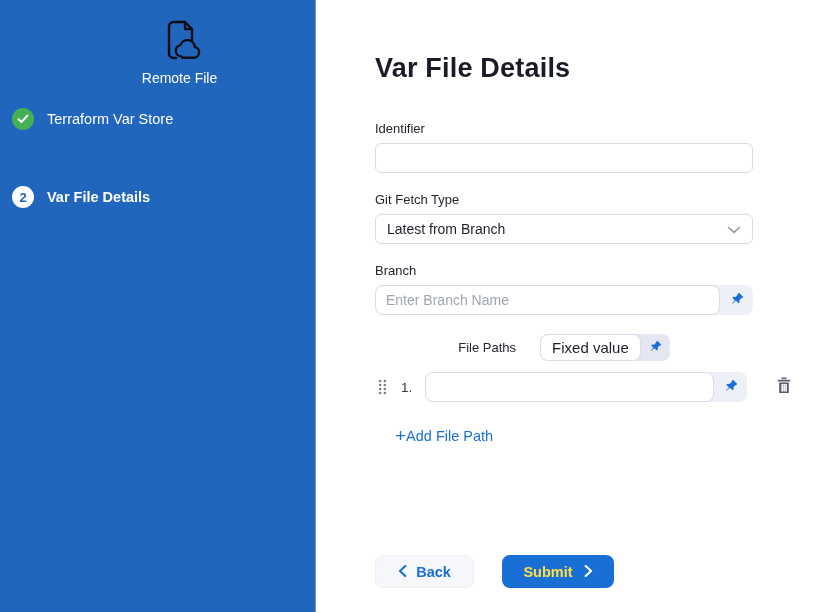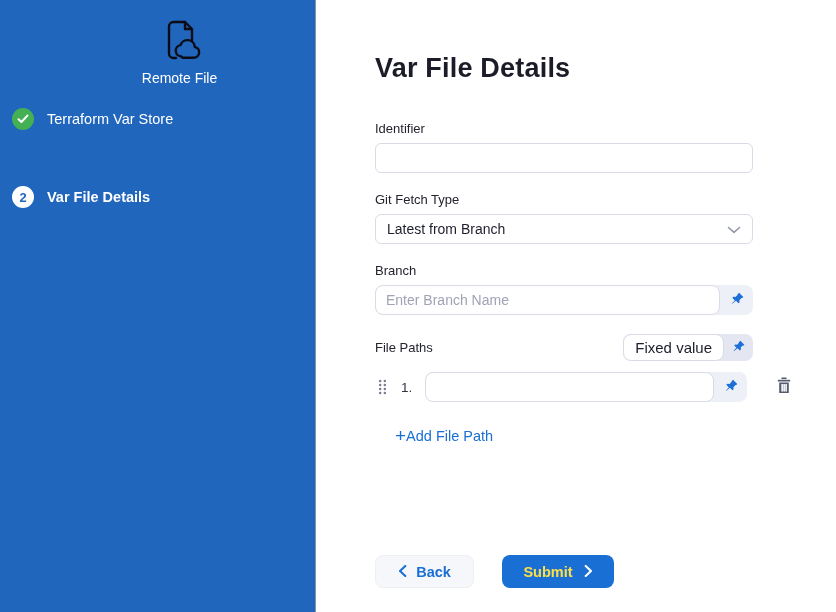--- a/index.html
+++ b/index.html
@@ -40,21 +40,21 @@
   .select { width:100%; height:30px; border:1px solid #d9dbe7; border-radius:6px;
             display:flex; align-items:center; justify-content:space-between;
             padding:0 11px; font-size:14px; color:#1d1e2c; background:#fff; cursor:pointer; }
 
   .pin-wrap { display:flex; align-items:stretch; background:#eef0f8; border-radius:8px; width:100%; }
   .pin-wrap .text-input { flex:1; border-radius:8px; }
   .pin-btn { width:33px; display:flex; align-items:center; justify-content:center;
              background:transparent; border:none; cursor:pointer; border-radius:0 8px 8px 0; }
 
   
-  .filepaths-head { width:378px; display:flex; align-items:center; justify-content:space-between;
+  .filepaths-head { width:378px; display:flex; align-items:center; justify-content:center;
                     margin-bottom:11px;gap:24px; }
   .multitype { display:flex; align-items:stretch; background:#e4e7f1; border-radius:8px; height:27px; }
   .multitype .mt-label { background:#fff; border:1px solid #d9dbe7; border-radius:8px;
                          font-size:15px; color:#1d1e2c; padding:0 11px; display:flex;
                          align-items:center; cursor:pointer; }
   .multitype .pin-btn { width:29px; border-radius:0 8px 8px 0; }
 
   .filepath-row { display:flex; align-items:center; }
   .drag-handle { margin-left:3px; cursor:grab; display:flex; align-items:center; }
   .row-index { font-size:13.5px; color:#33343f; margin:0 13px 0 14px; }

